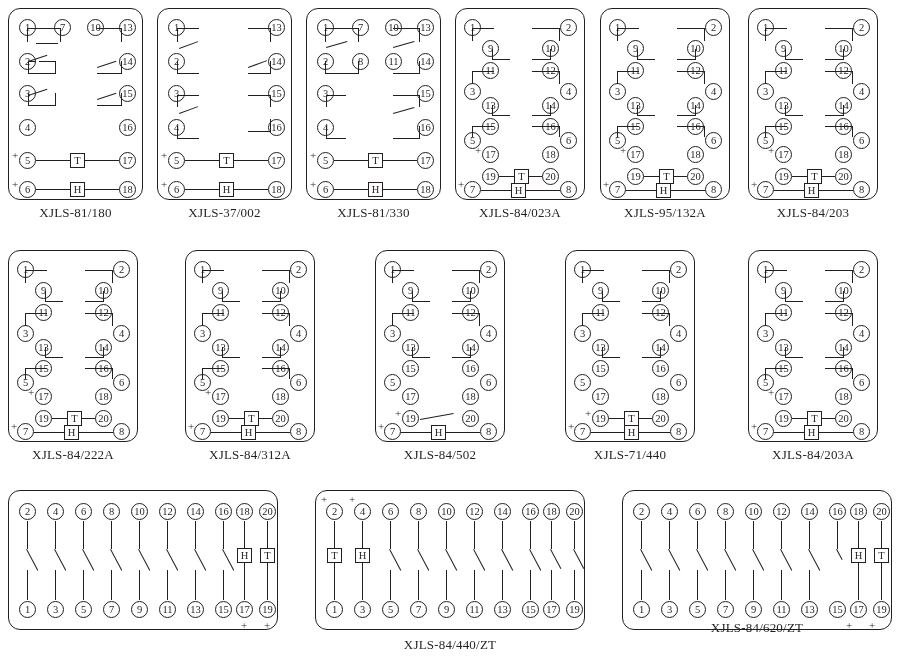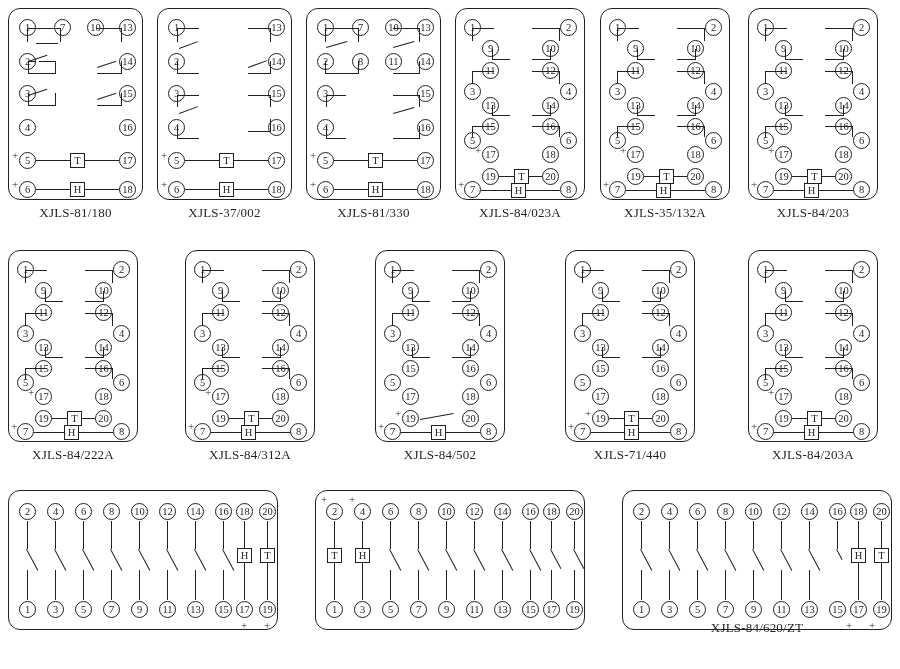--- a/index.html
+++ b/index.html
@@ -266,21 +266,21 @@
     <div class="brk nt nl" style="left:76px;top:96px;width:19px;height:11px;"></div>
     <div class="brk nb nr" style="left:16px;top:117px;width:22px;height:11px;"></div>
     <div class="brk nb nl" style="left:76px;top:117px;width:28px;height:11px;"></div>
     <div class="h" style="left:43px;top:167px;width:15px;"></div>
     <div class="box" style="left:58px;top:160px;">T</div>
     <div class="h" style="left:73px;top:167px;width:13px;"></div>
     <div class="h" style="left:25px;top:181px;width:30px;"></div>
     <div class="box" style="left:55px;top:174px;">H</div>
     <div class="h" style="left:70px;top:181px;width:34px;"></div>
   </div>
-  <div class="caption" style="left:595px;top:205px;width:140px;">XJLS-35/132A</div>
+  <div class="caption" style="left:595px;top:205px;width:140px;">XJLS-95/132A</div>
 
   <div class="panel" style="left:748px;top:8px;width:130px;height:192px;">
     <span class="t" style="left:8px;top:10px;">1</span>
     <span class="t" style="left:104px;top:10px;">2</span>
     <span class="t" style="left:26px;top:31px;">9</span>
     <span class="t" style="left:86px;top:31px;">10</span>
     <span class="t" style="left:26px;top:53px;">11</span>
     <span class="t" style="left:86px;top:53px;">12</span>
     <span class="t" style="left:8px;top:74px;">3</span>
     <span class="t" style="left:104px;top:74px;">4</span>
@@ -625,20 +625,21 @@
     <div class="v" style="left:214px;top:30px;height:28px;"></div>
     <div class="d" style="left:214px;top:58px;width:24px;transform:rotate(62deg);"></div>
     <div class="v" style="left:214px;top:79px;height:30px;"></div>
     <div class="v" style="left:235px;top:30px;height:28px;"></div>
     <div class="d" style="left:235px;top:58px;width:22px;transform:rotate(62deg);"></div>
     <div class="v" style="left:235px;top:79px;height:30px;"></div>
     <div class="v" style="left:258px;top:30px;height:28px;"></div>
     <div class="d" style="left:258px;top:58px;width:22px;transform:rotate(62deg);"></div>
     <div class="v" style="left:258px;top:79px;height:30px;"></div>
   </div>
+  <div class="caption" style="left:315px;top:637px;width:270px;">XJLS-84/440/ZT</div>
 
   <div class="panel" style="left:622px;top:490px;width:270px;height:140px;">
     <span class="t" style="left:10px;top:12px;">2</span>
     <span class="t" style="left:38px;top:12px;">4</span>
     <span class="t" style="left:66px;top:12px;">6</span>
     <span class="t" style="left:94px;top:12px;">8</span>
     <span class="t" style="left:122px;top:12px;">10</span>
     <span class="t" style="left:150px;top:12px;">12</span>
     <span class="t" style="left:178px;top:12px;">14</span>
     <span class="t" style="left:206px;top:12px;">16</span>

